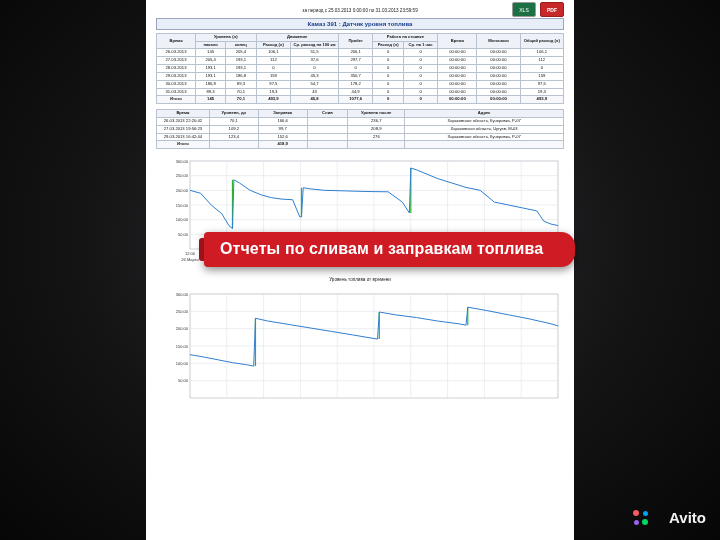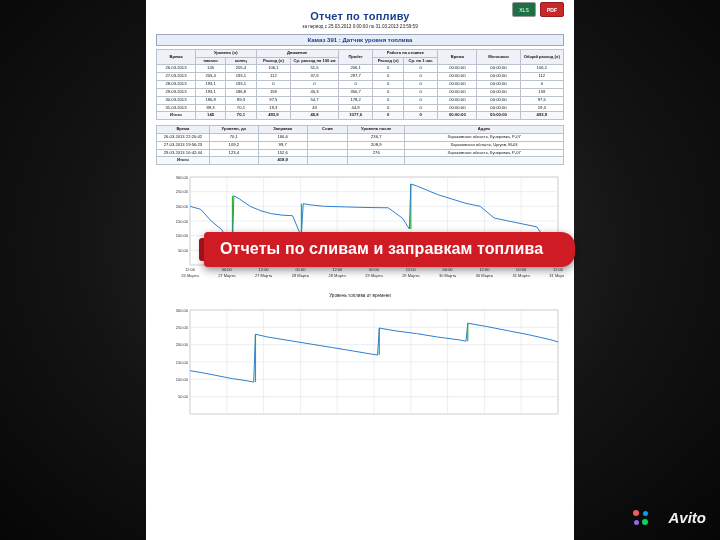--- a/index.html
+++ b/index.html
@@ -86,21 +86,20 @@
   .banner:before{
     content:"";position:absolute;left:-5px;top:6px;bottom:6px;width:5px;
     background:#9d1219;border-radius:3px 0 0 3px;
   }
   
   .avito{
     position:absolute;right:14px;bottom:14px;
     display:flex;align-items:center;gap:21px;
     color:#fff;font-size:15px;font-weight:bold;
     opacity:.95;
-    font-style:italic;
   }
   .avito .dots{position:relative;width:15px;height:15px;}
   .avito .dots i{
     position:absolute;border-radius:50%;display:block;
   }
   .avito .dots i:nth-child(1){width:6px;height:6px;background:#ff6163;left:0;top:0;}
   .avito .dots i:nth-child(2){width:5px;height:5px;background:#00aaff;right:0;top:1px;}
   .avito .dots i:nth-child(3){width:5px;height:5px;background:#a169f7;left:1px;bottom:0;}
   .avito .dots i:nth-child(4){width:6px;height:6px;background:#04e061;right:0;bottom:0;}
 </style>
@@ -110,21 +109,20 @@
 <div class="backdrop"></div>
 
 <div class="page">
 
   <div class="toolbar">
     <div class="tb-btn xls">XLS</div>
     <div class="tb-btn pdf">PDF</div>
   </div>
 
   <div class="page-inner">
-    <div class="doc-title">Отчет по топливу</div>
     <div class="doc-sub">за период с 25.03.2013 0:00:00 по 31.03.2013 23:59:59</div>
     <div class="sect-bar">Камаз 391 : Датчик уровня топлива</div>
 
     <table class="grid">
       <colgroup>
         <col style="width:9%">
           <col style="width:7%">
           <col style="width:7%">
         <col style="width:8%">
           <col style="width:11%">

